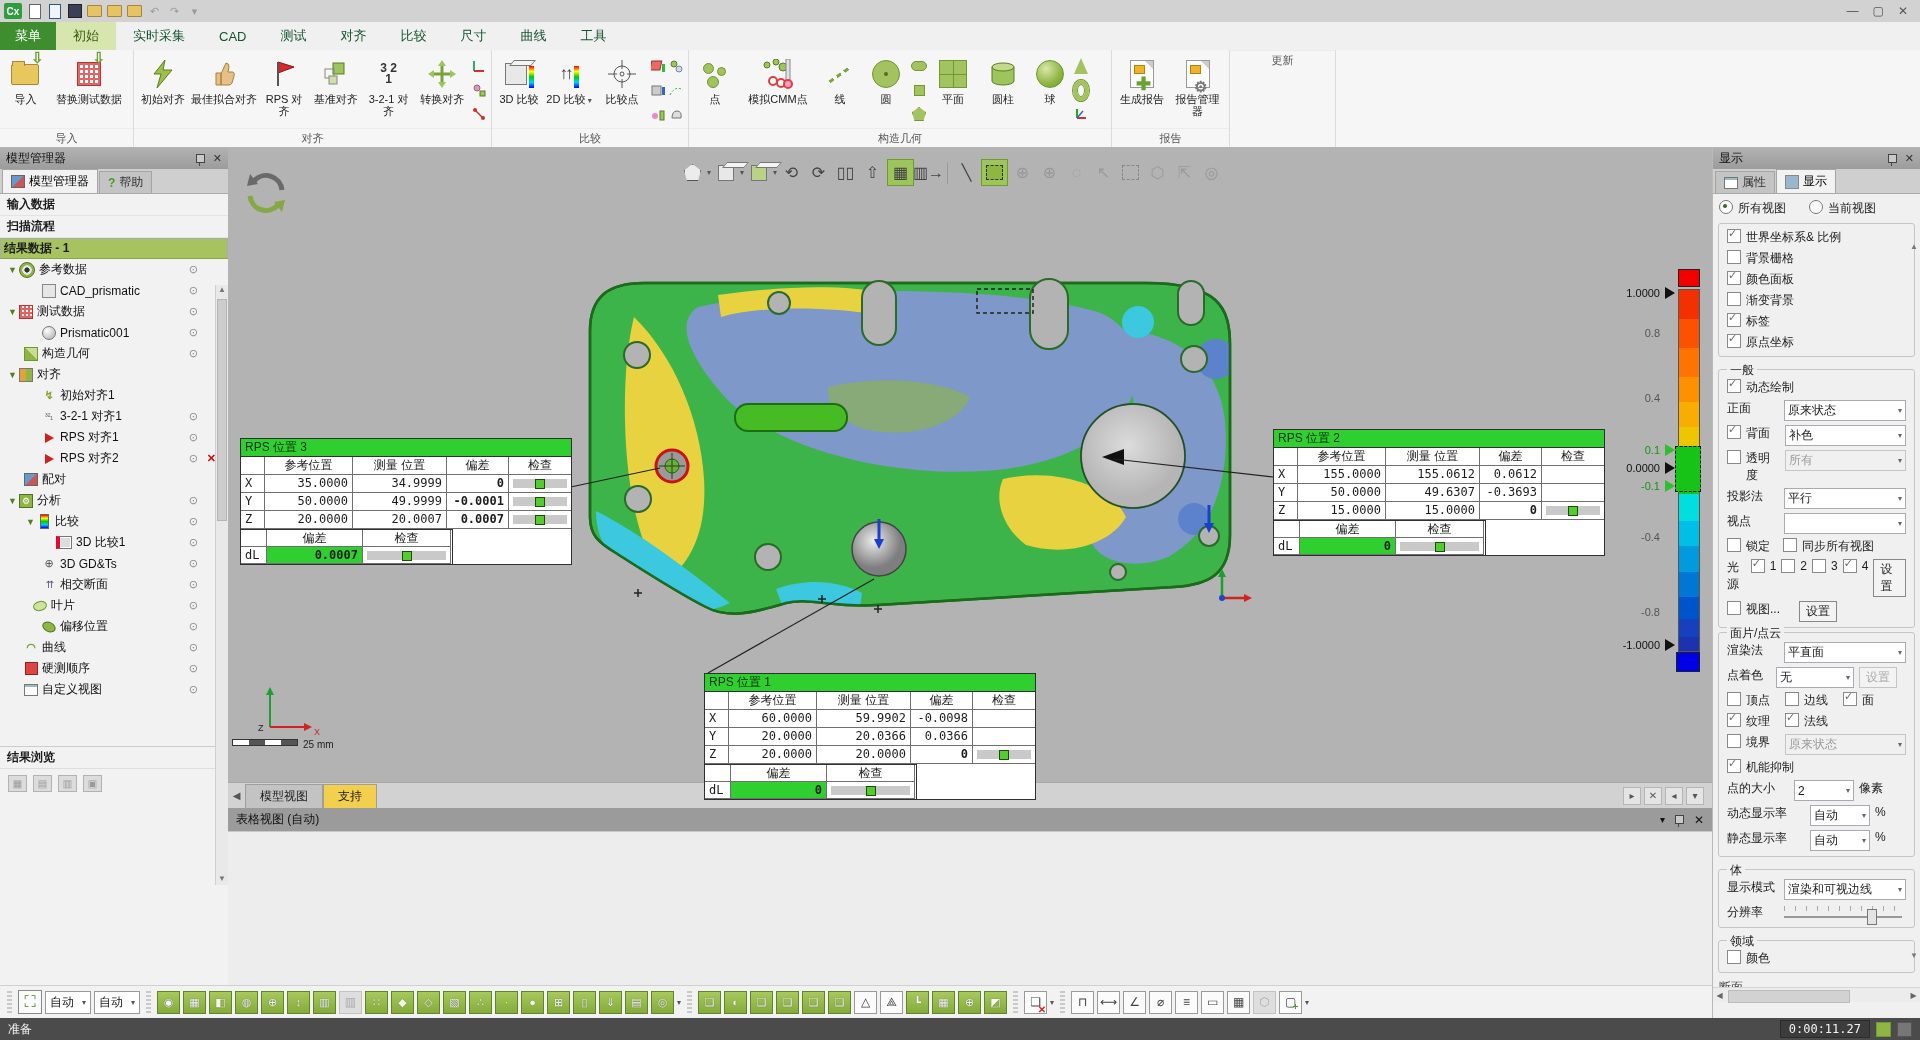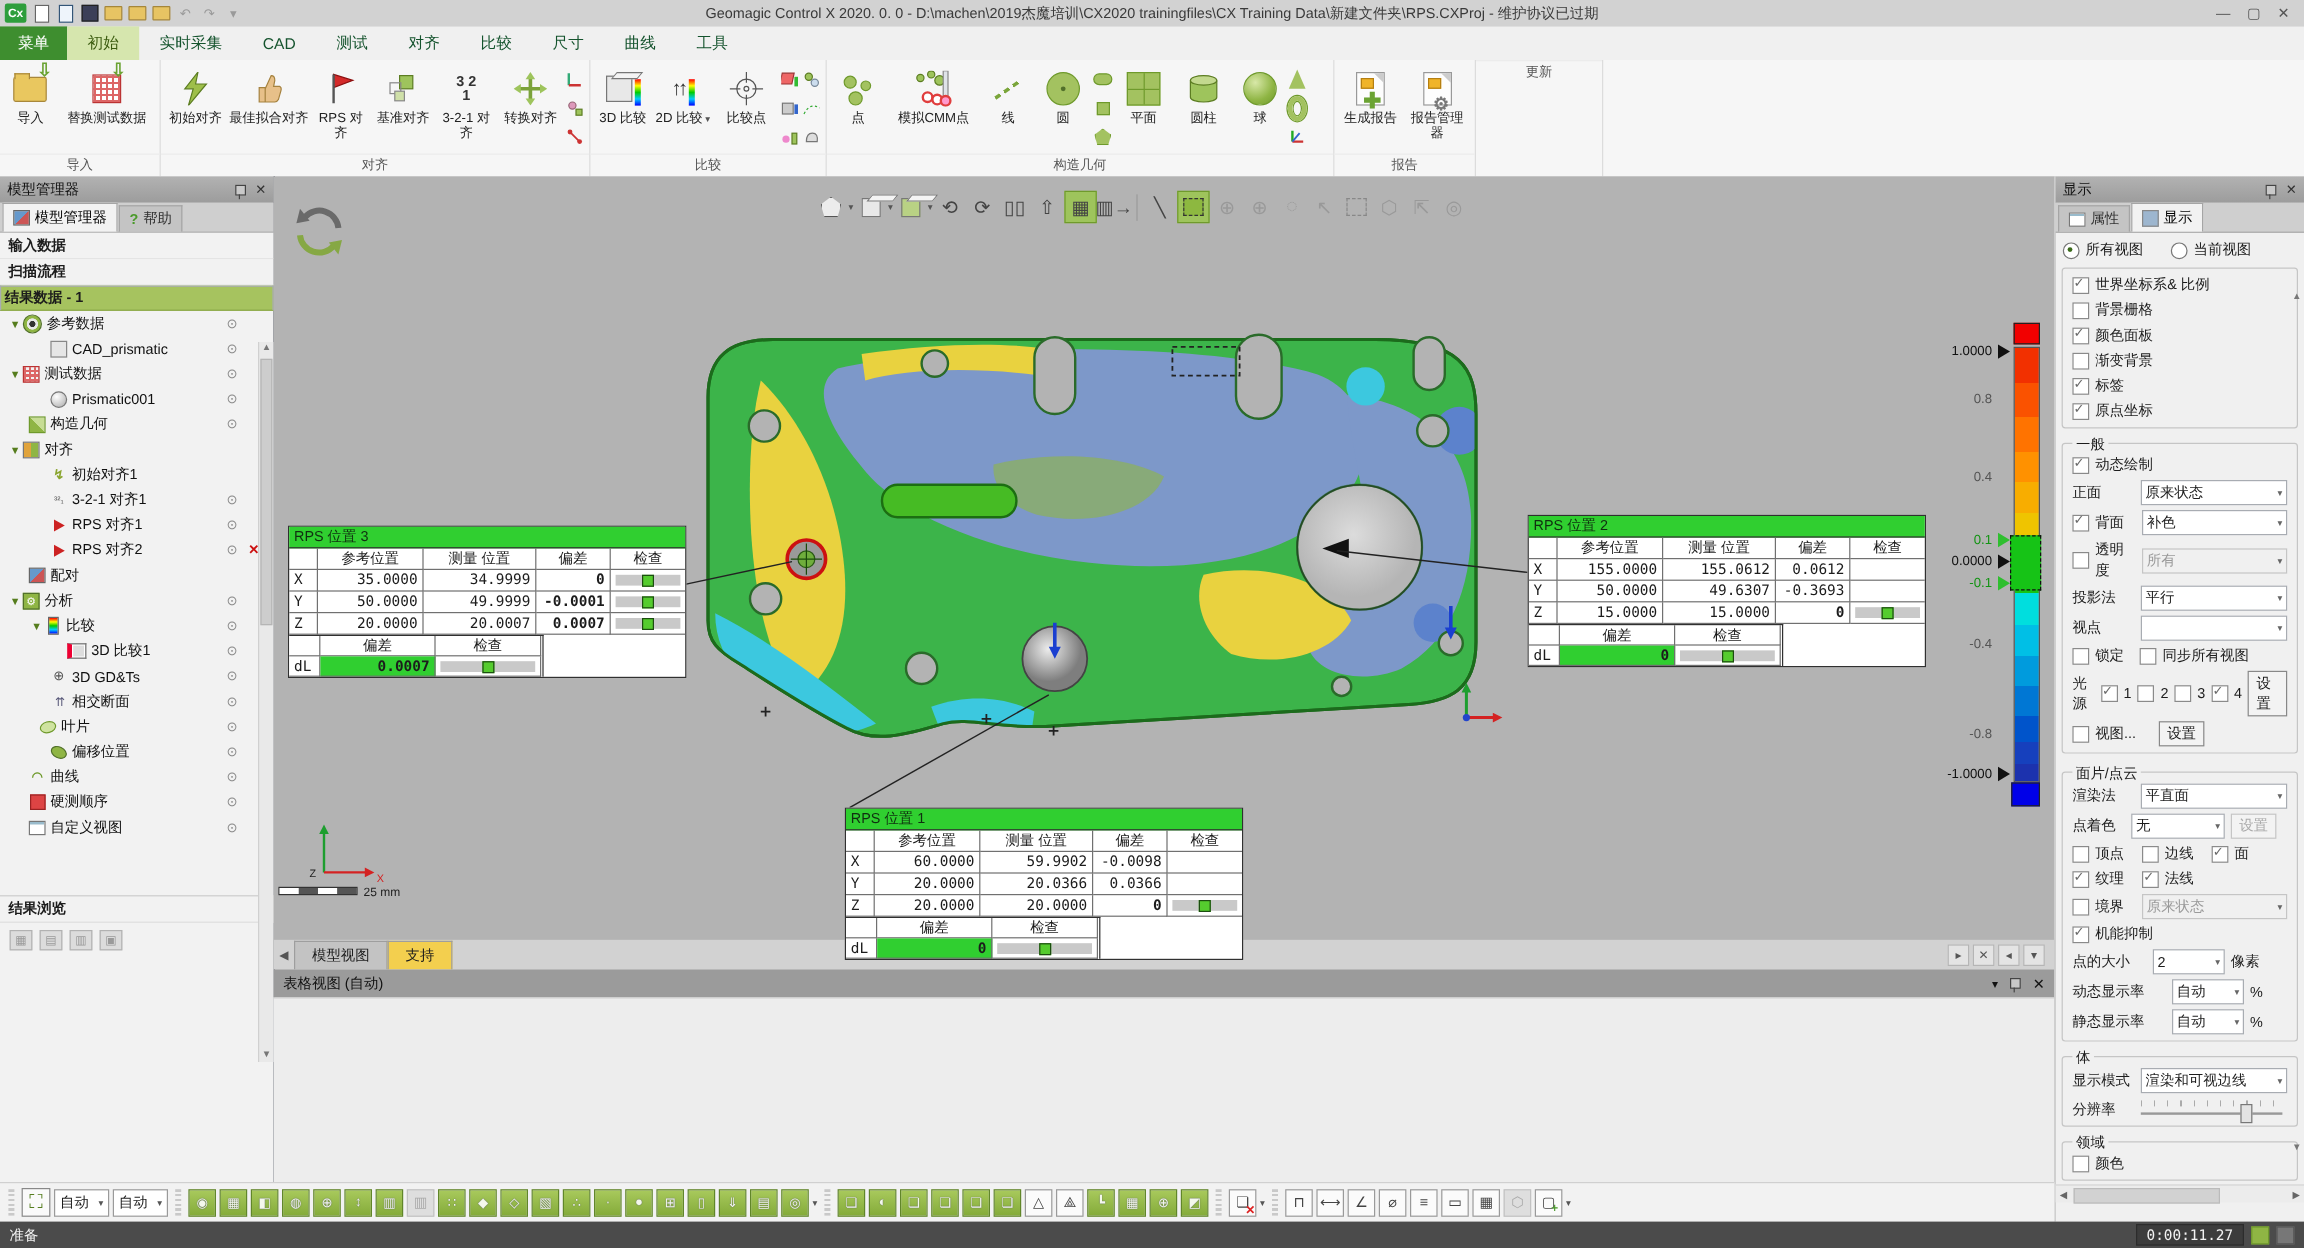--- a/index.html
+++ b/index.html
@@ -159,21 +159,21 @@
   .vtab.sup{background:#f3cf4e}
   .vt-btn{width:17px;text-align:center;color:#555;font-size:10px}
   .vtabs-right{margin-left:auto;display:flex;gap:3px;padding-right:8px;color:#555;font-size:10px}
   .vtabs-right span{width:16px;height:16px;border:1px solid #b5b5b5;background:#e4e4e4;display:flex;align-items:center;justify-content:center}
   
   .tviewh{left:228px;top:808px;width:1484px;height:23px;background:#9b9b9b;display:flex;align-items:center;font-size:12px;color:#111;padding:0 8px;box-sizing:border-box}
   .tviewb{left:228px;top:831px;width:1484px;height:154px;background:#ededed;border-top:1px solid #c9c9c9}
   
   .rightpanel{left:1712px;top:147px;width:208px;height:871px;background:#f0f0f0;border-left:1px solid #b9b9b9;box-sizing:border-box}
   .rp-body{position:relative;font-size:12px;height:796px;overflow:hidden}
-  .row{display:flex;align-items:center;padding:2px 6px;gap:5px}
+  .row{display:flex;align-items:flex-start;padding:2px 6px;gap:5px}
   .cb{width:12px;height:12px;border:1px solid #8a8a8a;background:#fff;flex:none;position:relative}
   .cb.c::after{content:"✓";position:absolute;left:0px;top:-3px;font-size:11px;color:#6a6a6a}
   .rad{width:12px;height:12px;border:1px solid #777;border-radius:50%;background:#fff;flex:none;position:relative}
   .rad.c::after{content:"";position:absolute;left:3px;top:3px;width:4px;height:4px;border-radius:50%;background:#3a6a1a}
   .sel{height:19px;border:1px solid #a8acb2;background:#fff;display:flex;align-items:center;padding:0 3px;flex:1;justify-content:space-between;min-width:0}
   .sel .v{white-space:nowrap;overflow:hidden}
   .sel .caret{color:#666}
   .sel.dis{background:#f0f0f0;color:#9a9a9a;border-color:#c5c5c5}
   .gbox{border:1px solid #c5c5c5;border-radius:3px;margin:4px 5px;padding:3px 2px 3px 2px;position:relative}
   .gbox .legend{position:absolute;top:-8px;left:8px;background:#f0f0f0;padding:0 3px;font-size:12px}
@@ -223,21 +223,20 @@
     <span class="qi">
         <span class="qa-folder"></span>
       </span>
     <span class="qi">
         <span class="qa-folder"></span>
       </span>
     <span class="qi dim">↶</span>
     <span class="qi dim">↷</span>
     <span class="qi dim">▾</span>
   </div>
-  <div class="title-text">Geomagic Control X 2020. 0. 0 - D:\machen\2019杰魔培训\CX2020 trainingfiles\CX Training Data\新建文件夹\RPS.CXProj - 维护协议已过期</div>
   <div class="winbtns">
     <span>—</span>
     <span>▢</span>
     <span>✕</span>
   </div>
 </div>
 
 <div class="abs menubar">
   <span class="mi mi-menu">菜单</span>
   <span class="mi mi-active">初始</span>
@@ -1130,21 +1129,21 @@
         <span class="cb c"></span>
           <span>4</span>
         <span class="btn">设置</span>
         </div>
       <div class="row">
           <span class="cb"></span>
           <span>视图...</span>
         <span class="btn" style="margin-left:14px">设置</span>
         </div>
     </div>
-    <div class="gbox" style="margin-top:15px">
+    <div class="gbox" style="margin-top:4px">
       <div class="legend">面片/点云</div>
       <div class="row" style="margin-top:4px">
           <span style="width:52px">渲染法</span>
         <span class="sel">
             <span class="v">平直面</span>
             <span class="caret">▾</span>
           </span>
         </div>
       <div class="row">
           <span style="width:44px">点着色</span>

